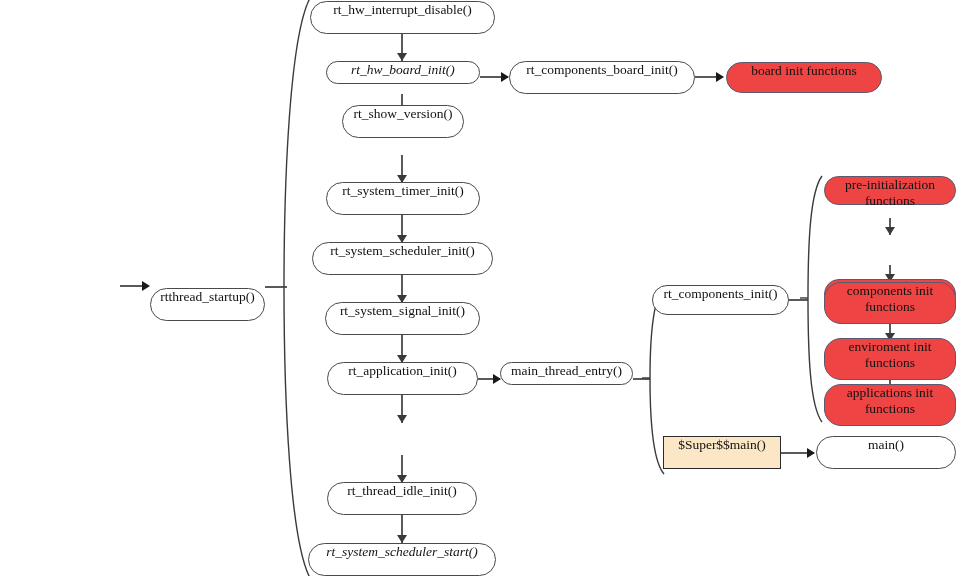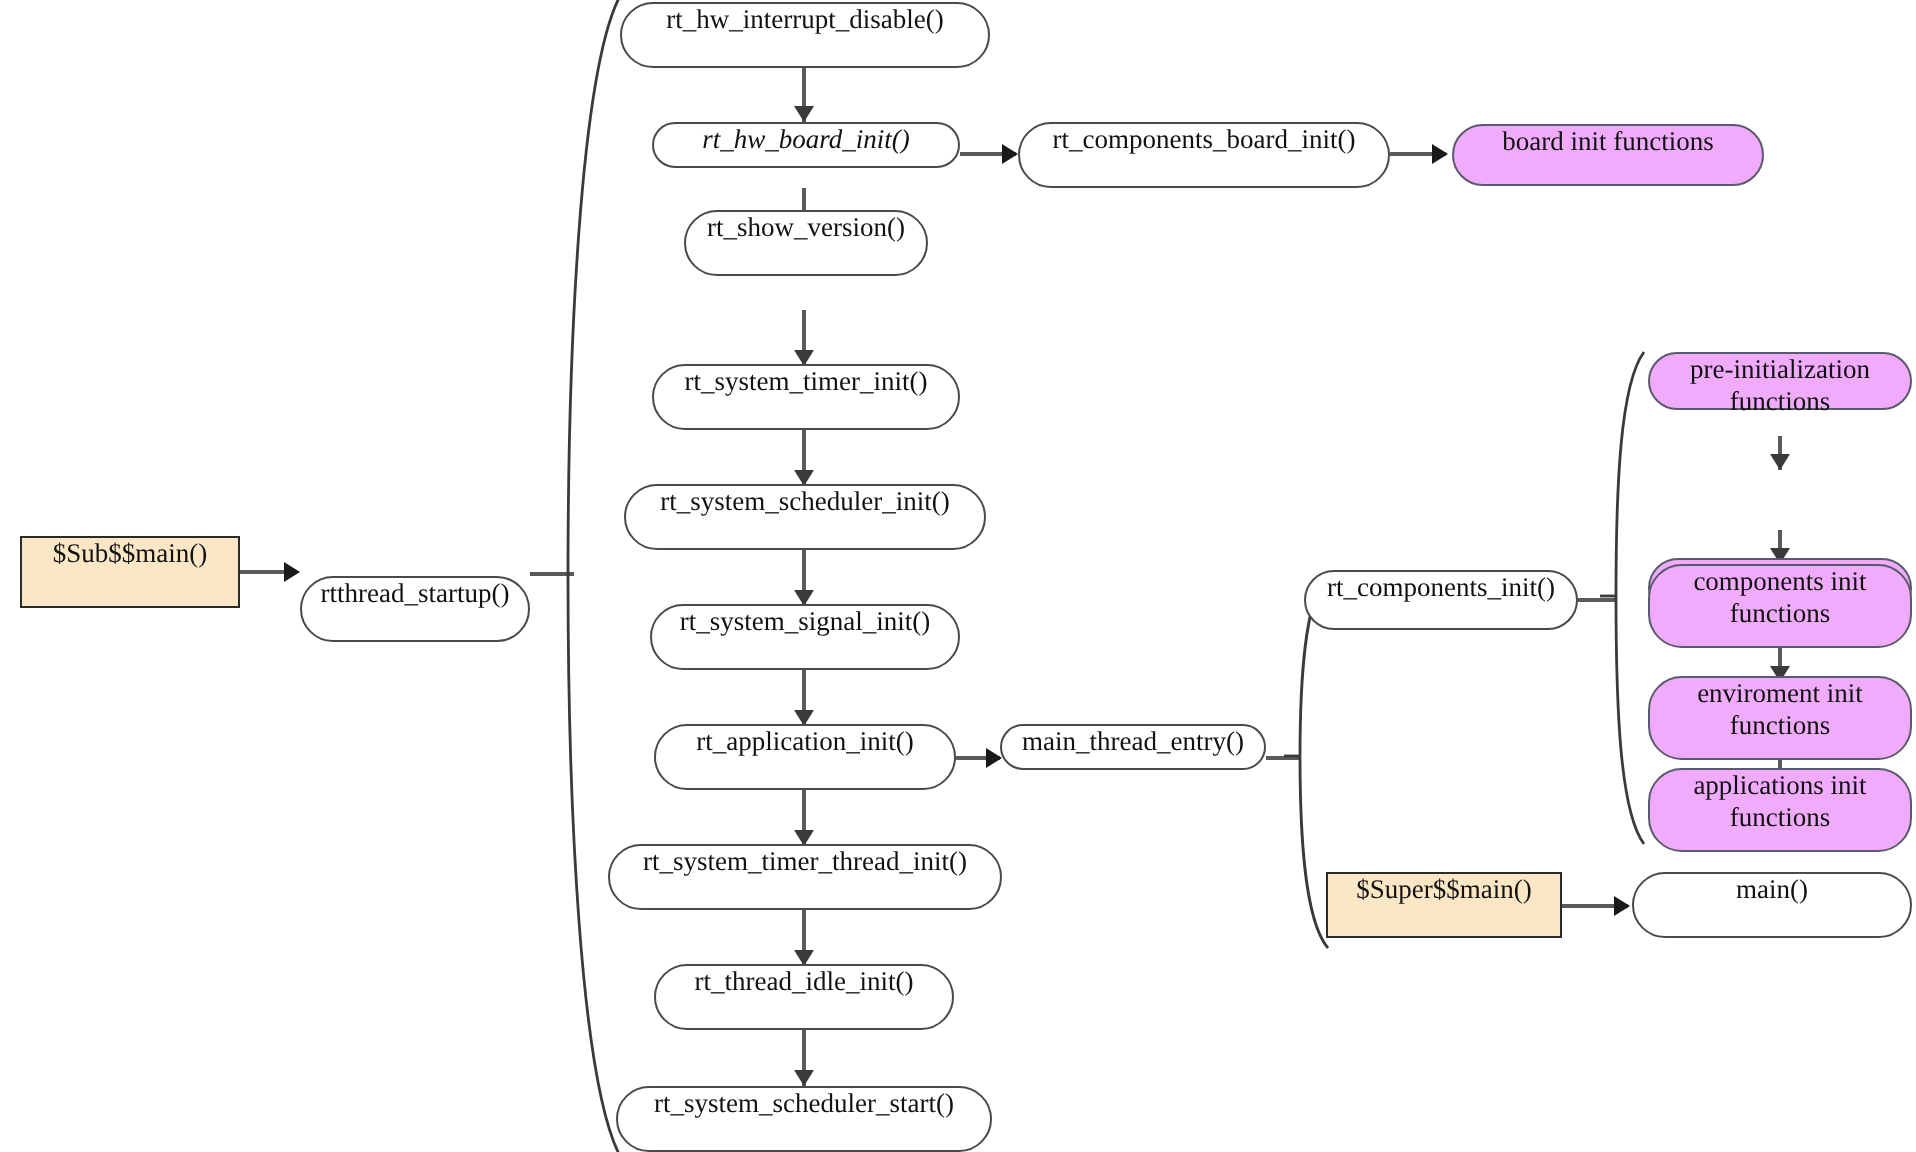--- a/index.html
+++ b/index.html
@@ -24,21 +24,21 @@
     font-size: 13.5px;
     color: #111111;
     line-height: 1.15;
     border: 1.3px solid #4a4a4a;
     border-radius: 17px;
     background: #ffffff;
     white-space: pre-line;
     z-index: 3;
   }
   .node.blue {
-    background: #f0abfc;
+    background: #ef4444;
     border-color: #5a5a6e;
     font-family: Liberation Serif, serif;
   }
   .node.cream {
     background: #fbe7c6;
     border: 1.3px solid #2b2b2b;
     border-radius: 0;
   }
   .node.twoline { line-height: 1.2; }
 
@@ -83,23 +83,20 @@
   .brace line {
     stroke: #3a3a3a;
     stroke-width: 1.4;
   }
 </style>
 </head>
 <body>
 
 <div id="canvas">
 
-  <div class="node cream" style="left:10px; top:268px; width:110px; height:36px;">
-    <span>$Sub$$main()</span>
-  </div>
 
   <div class="hline" style="left:120px; top:285px; width:28px;"></div>
   <div class="arrow-right" style="left:142px; top:281px;"></div>
 
   <div class="node" style="left:150px; top:288px; width:115px; height:33px;">
     <span>rtthread_startup()</span>
   </div>
 
   <div class="hline" style="left:265px; top:286px; width:22px;"></div>
 
@@ -165,33 +162,30 @@
 
   <div class="hline" style="left:478px; top:378px; width:22px;"></div>
   <div class="arrow-right" style="left:493px; top:374px;"></div>
 
   <div class="node" style="left:500px; top:362px; width:133px; height:23px;">
     <span>main_thread_entry()</span>
   </div>
 
   <div class="hline" style="left:633px; top:378px; width:17px;"></div>
 
-  <div class="node" style="left:304px; top:422px; width:197px; height:33px;">
-    <span>rt_system_timer_thread_init()</span>
-  </div>
   <div class="vline" style="left:401px; top:455px; height:28px;"></div>
   <div class="arrow-down" style="left:397px; top:475px;"></div>
 
   <div class="node" style="left:327px; top:482px; width:150px; height:33px;">
     <span>rt_thread_idle_init()</span>
   </div>
   <div class="vline" style="left:401px; top:515px; height:28px;"></div>
   <div class="arrow-down" style="left:397px; top:535px;"></div>
 
-  <div class="node" style="left:308px; top:543px; width:188px; height:33px;">
+  <div class="node" style="left:308px; top:543px; width:188px; height:33px;font-style:italic;">
     <span>rt_system_scheduler_start()</span>
   </div>
 
   <svg class="brace" style="left:640px; top:282px; width:30px; height:196px;" viewBox="0 0 30 196">
     <path d="M 24 4 C 12 18, 10 60, 10 96 C 10 134, 12 178, 24 192"></path>
     <line x1="10" y1="96" x2="2" y2="96"></line>
   </svg>
 
   <div class="node" style="left:652px; top:285px; width:137px; height:30px;">
     <span>rt_components_init()</span>

